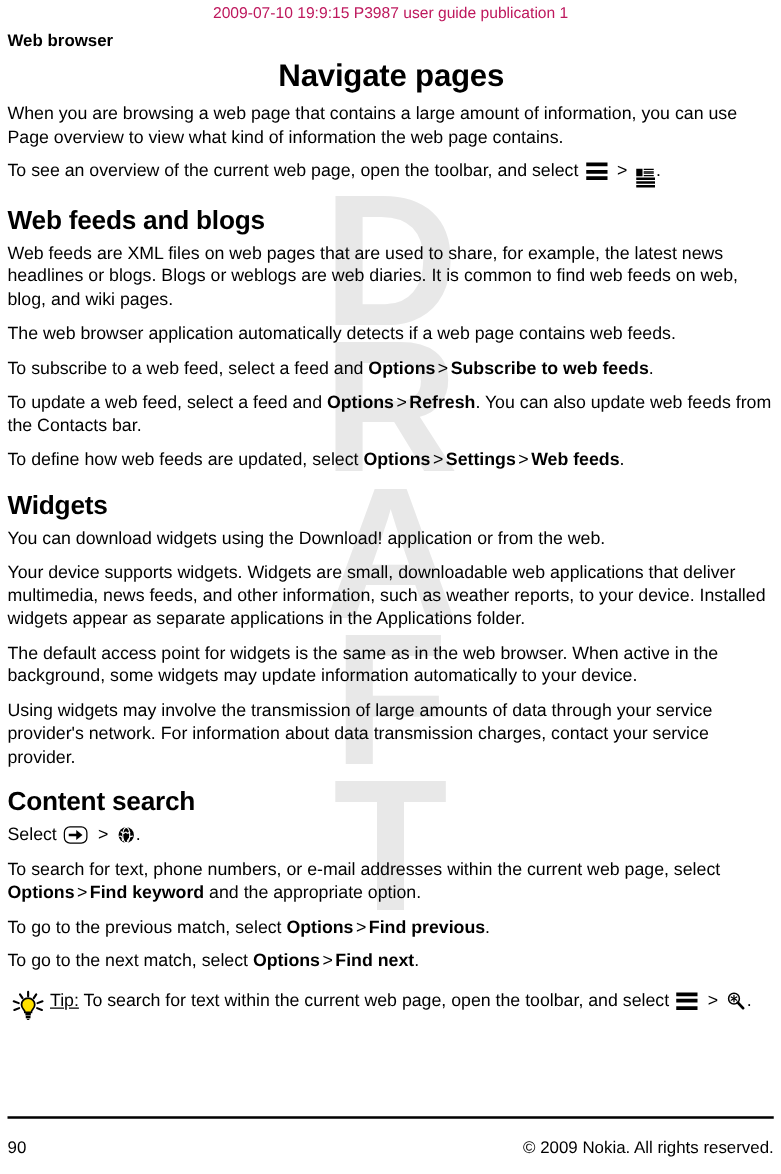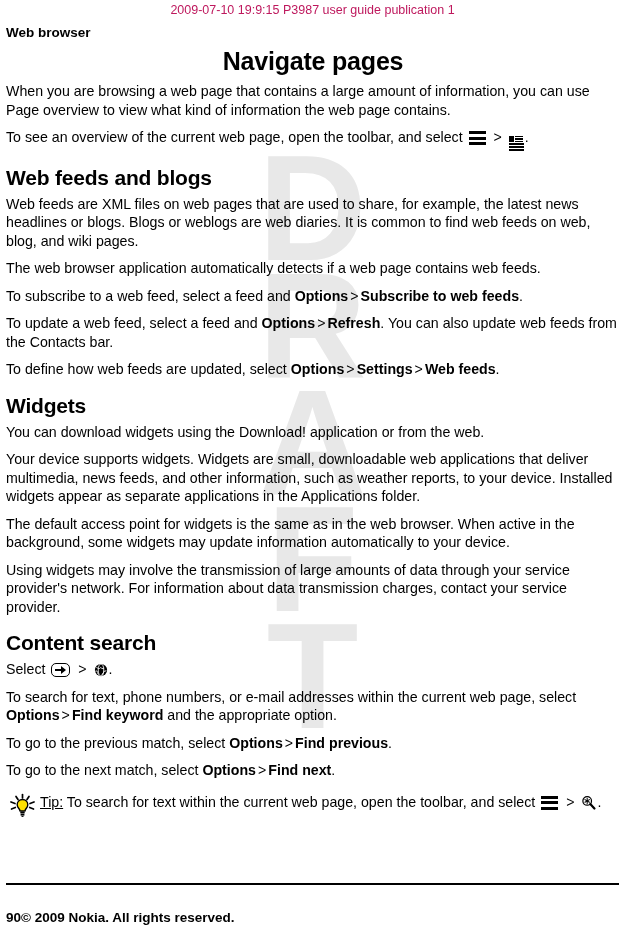--- a/index.html
+++ b/index.html
@@ -209,23 +209,24 @@
   
   .footer {
     position: absolute;
     left: 6px;
     right: 6px;
     bottom: 14px;
     height: 26px;
     border-top: 2px solid #000;
     display: flex;
     align-items: flex-end;
+    justify-content: space-between;
     font-size: 13.5px;
-    font-weight: bold;
-    padding-top: 14px;
+    font-weight: normal;
+    padding-top: 4px;
   }
 </style>
 </head>
 <body>
 
 <div class="watermark">
   <span>D</span>
   <span>R</span>
   <span>A</span>
   <span>F</span>

